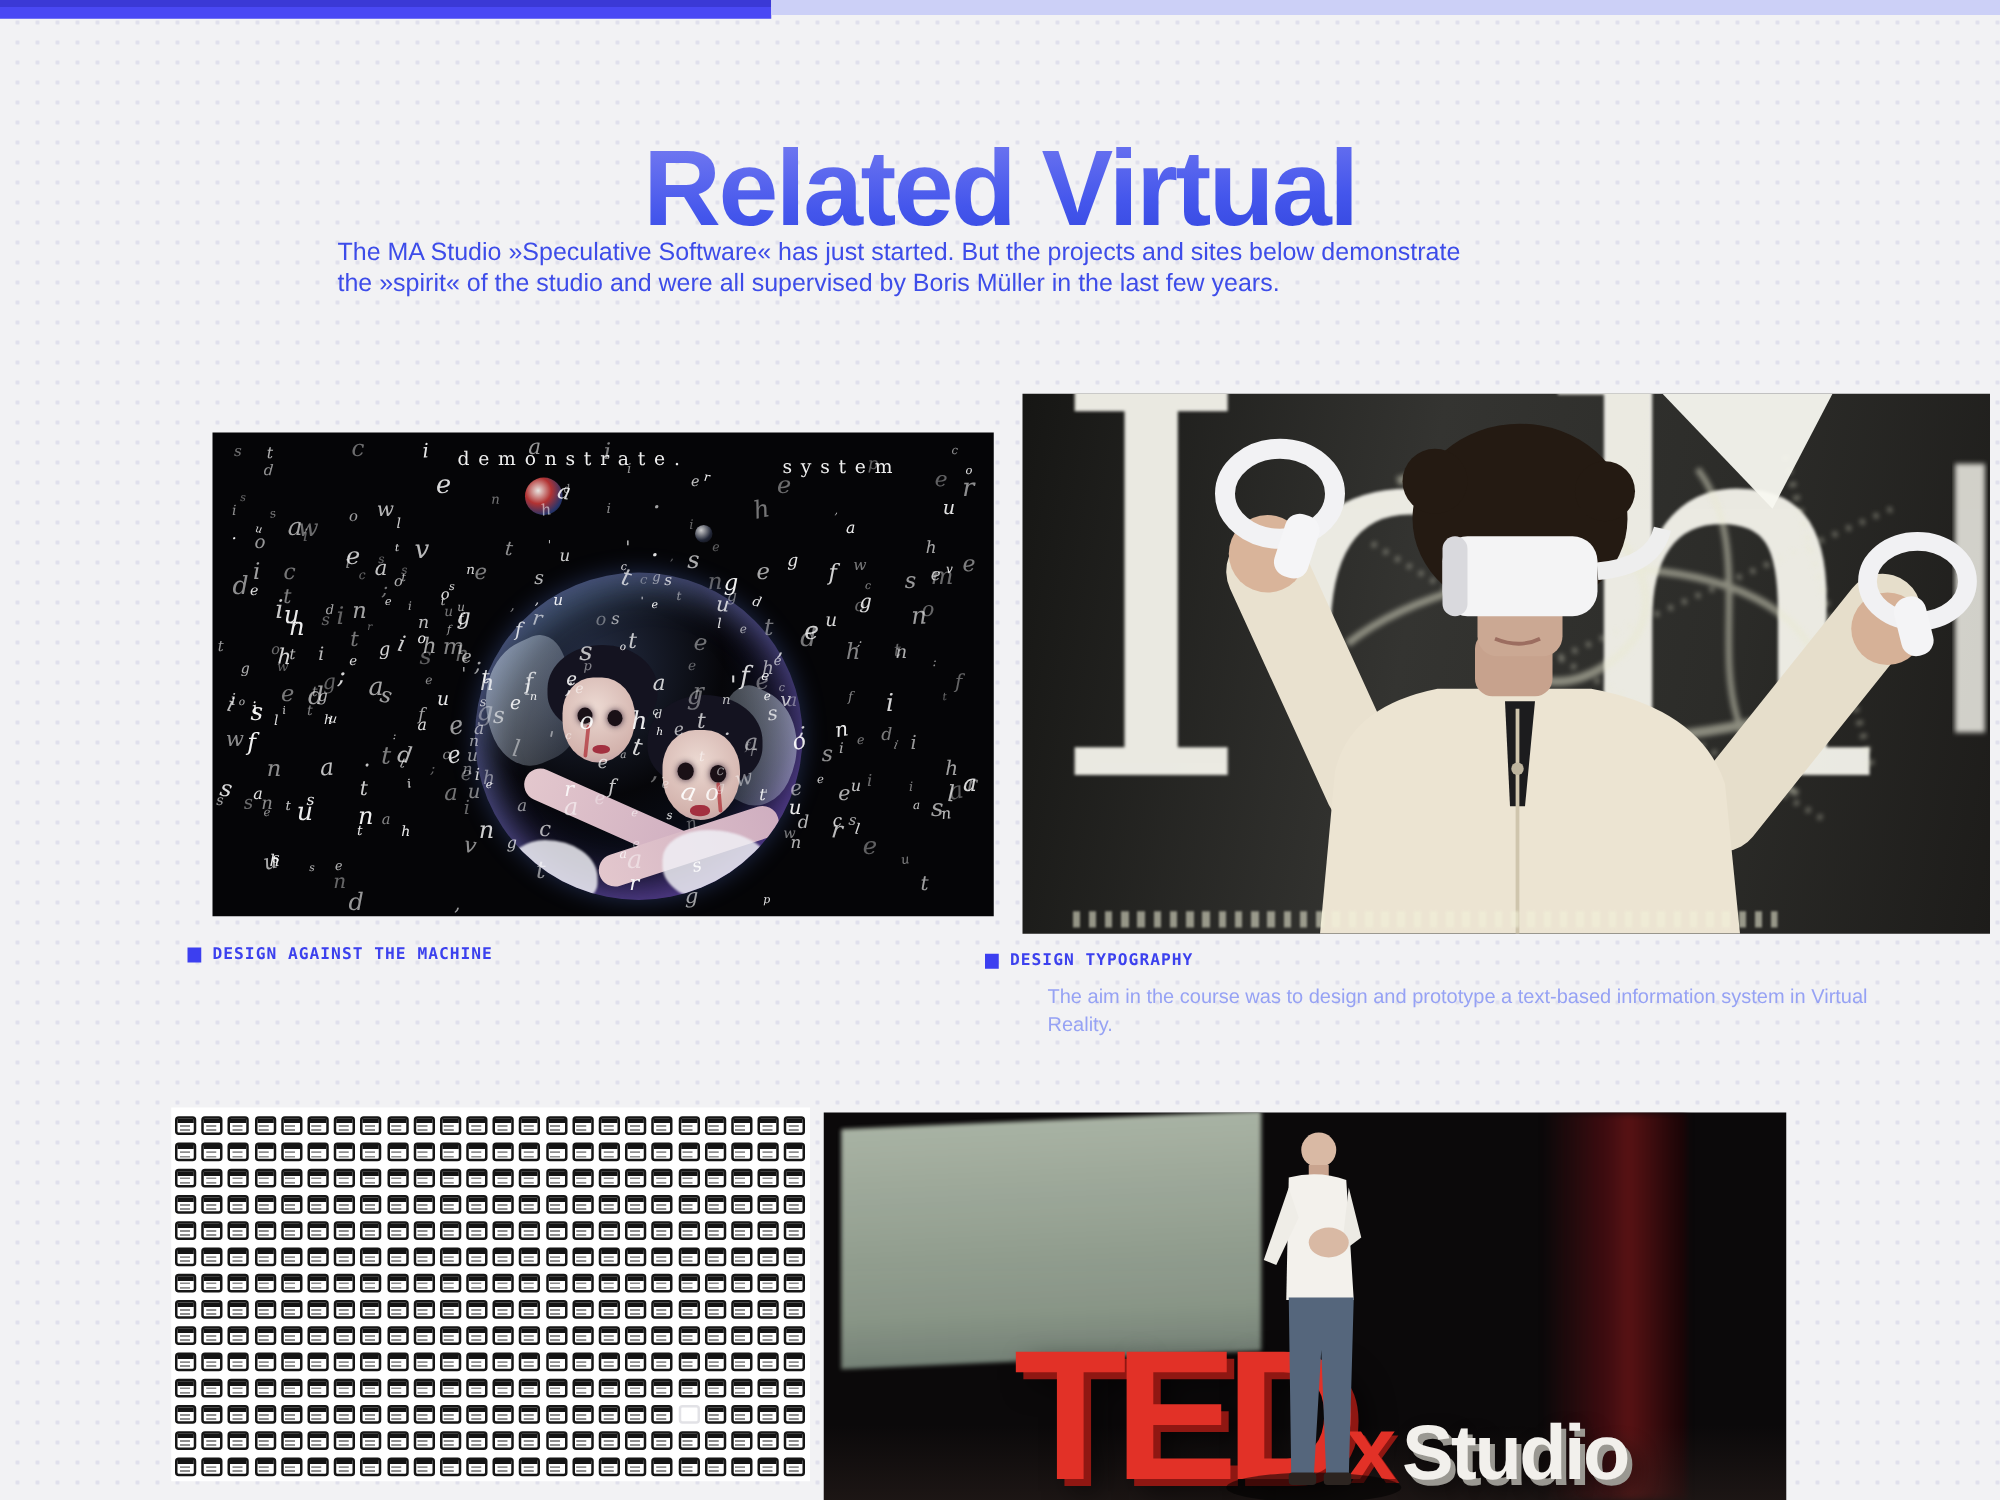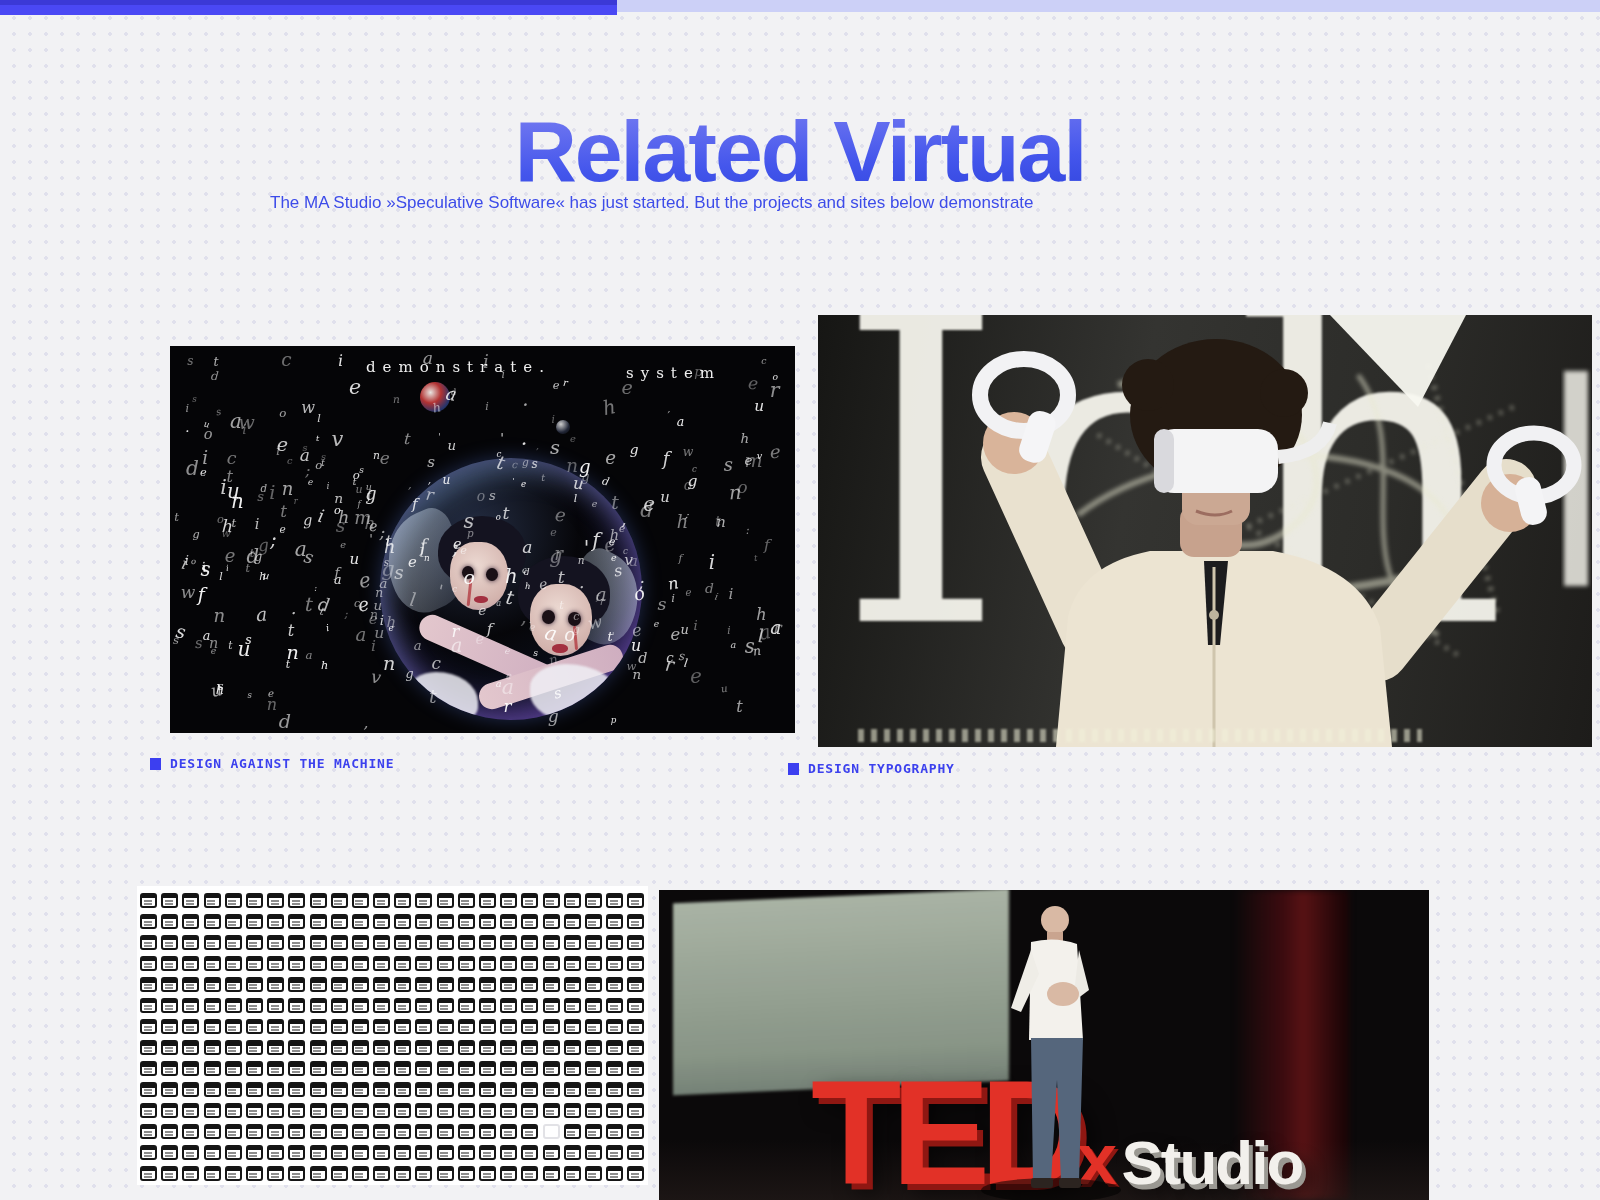--- a/index.html
+++ b/index.html
@@ -11,21 +11,21 @@
   
   .progress{position:absolute;left:0;top:0;width:617px;height:15px;z-index:6;
     background:linear-gradient(180deg,#3b39d6 0 35%,#4a48f4 35%);}
   .progress-track{position:absolute;left:617px;top:0;right:0;height:12px;z-index:6;background:#ccd0f7;}
   
   .title{position:absolute;left:0;top:44px;width:1600px;text-align:center;z-index:2;
     font-size:86px;font-weight:bold;letter-spacing:-2px;
     background:linear-gradient(178deg,#8184f2 8%,#4456ec 58%,#2b3fd9 95%);
     -webkit-background-clip:text;background-clip:text;color:transparent;}
   .intro{position:absolute;left:270px;top:190px;z-index:2;color:#3d4ce9;
-    font-size:17px;line-height:25px;}
+    font-size:20px;line-height:25px;}
   
   .cap{position:absolute;z-index:3;display:flex;align-items:center;gap:9px;
     font-family:"DejaVu Sans Mono",monospace;font-weight:bold;font-size:13px;
     letter-spacing:.8px;color:#3c41ee;}
   .cap .sq{width:11px;height:12px;background:#3c3ff0;flex:0 0 auto;}
   .desc{position:absolute;z-index:3;color:#96a2f4;font-size:16px;line-height:23px;}
   
   .img{position:absolute;overflow:hidden;z-index:2;}
   
   #dam{left:170px;top:346px;width:625px;height:387px;background:#050507;cursor:pointer;}
@@ -86,20 +86,21 @@
 <div id="page">
   <div class="dots"></div>
 
   <div class="progress"></div>
   <div class="progress-track"></div>
 
   <h1 class="title">Related Virtual</h1>
 
   <div class="intro">
     <div>The MA Studio »Speculative Software« has just started. But the projects and sites below demonstrate</div>
+    <div>the »spirit« of the studio and were all supervised by Boris Müller in the last few years.</div>
   </div>
 
   <div id="dam" class="img">
     <span class="word" style="left:196px;top:12px;">demonstrate.</span>
     <span class="word" style="left:456px;top:18px;">system</span>
 
     <div class="orb" style="left:250px;top:36px;width:30px;height:30px;
          background:radial-gradient(circle at 35% 35%,#e8e4e0,#b23232 38%,#27356b 72%,#0d0d18);"></div>
     <div class="orb" style="left:386px;top:74px;width:14px;height:14px;
          background:radial-gradient(circle at 35% 30%,rgba(255,255,255,.8),rgba(120,140,200,.25) 60%,rgba(0,0,0,0));"></div>
@@ -520,20 +521,21 @@
 
   <div class="cap" style="left:150px;top:756px;">
     <span class="sq"></span>
     <span>DESIGN AGAINST THE MACHINE</span>
   </div>
 
   <div class="cap" style="left:788px;top:761px;">
     <span class="sq"></span>
     <span>DESIGN TYPOGRAPHY</span>
   </div>
+  <div class="desc" style="left:838px;top:786px;width:695px;">The aim in the course was to design and prototype a text-based information system in Virtual Reality.</div>
 
   <div id="docs" class="img">
     <div class="grid">
         <span class="doc"></span>
         <span class="doc"></span>
         <span class="doc"></span>
         <span class="doc"></span>
         <span class="doc"></span>
         <span class="doc"></span>
         <span class="doc"></span>

